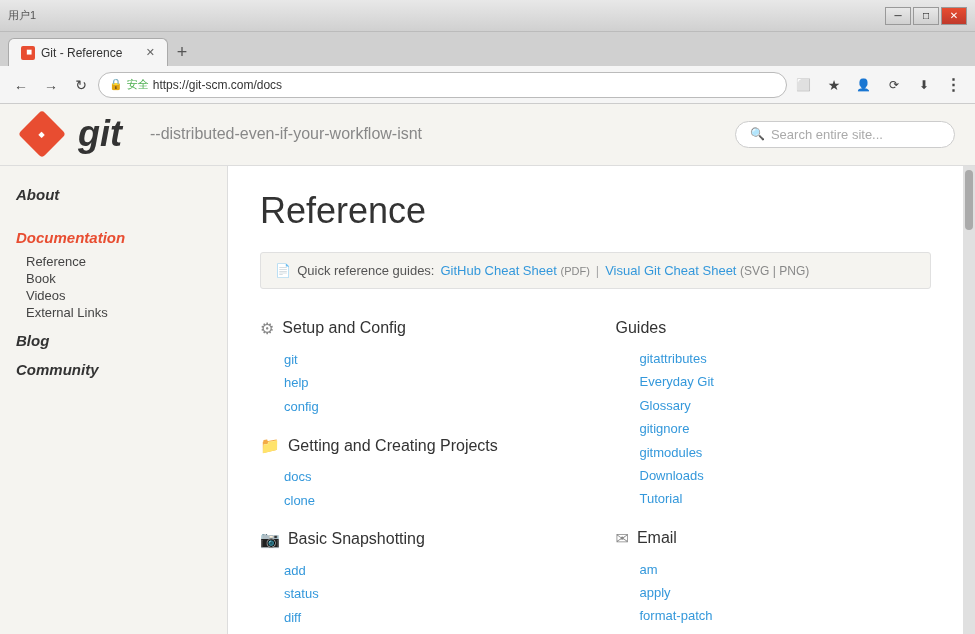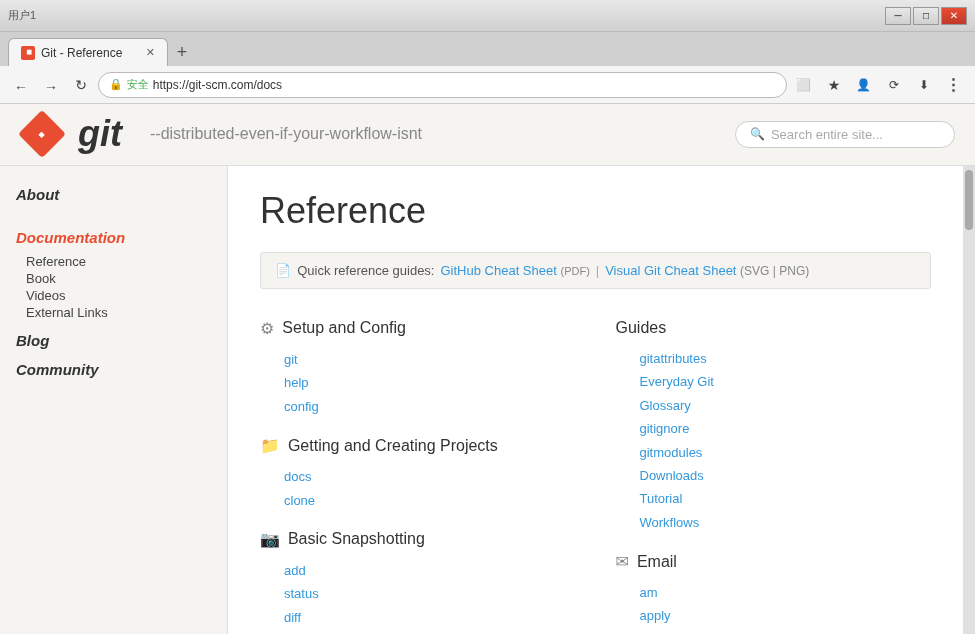--- a/index.html
+++ b/index.html
@@ -410,21 +410,20 @@
               <span class="section-title">Guides</span>
             </div>
             <div class="section-links">
               <a href="#">gitattributes</a>
               <a href="#">Everyday Git</a>
               <a href="#">Glossary</a>
               <a href="#">gitignore</a>
               <a href="#">gitmodules</a>
               <a href="#">Downloads</a>
               <a href="#">Tutorial</a>
-              <a href="#">Workflows</a>
             </div>
 
             <div class="section-header">
               <span class="section-icon">✉</span>
               <span class="section-title">Email</span>
             </div>
             <div class="section-links">
               <a href="#">am</a>
               <a href="#">apply</a>
               <a href="#">format-patch</a>

